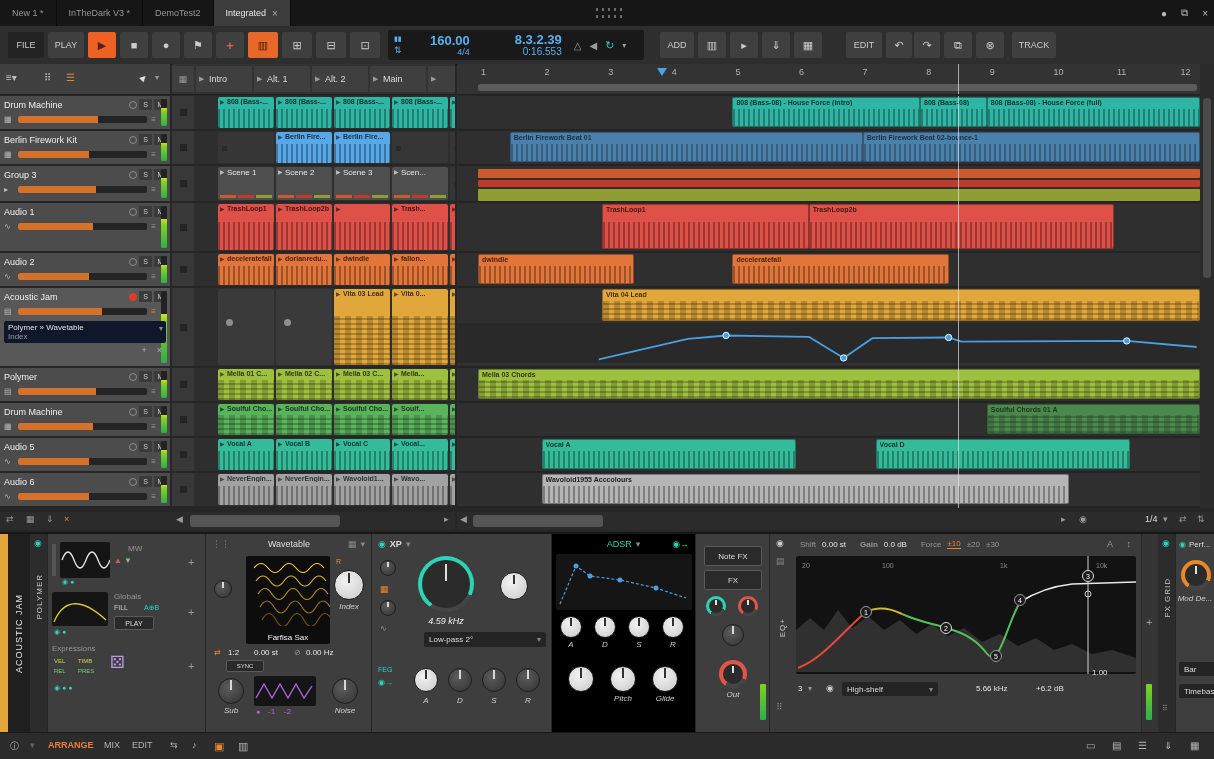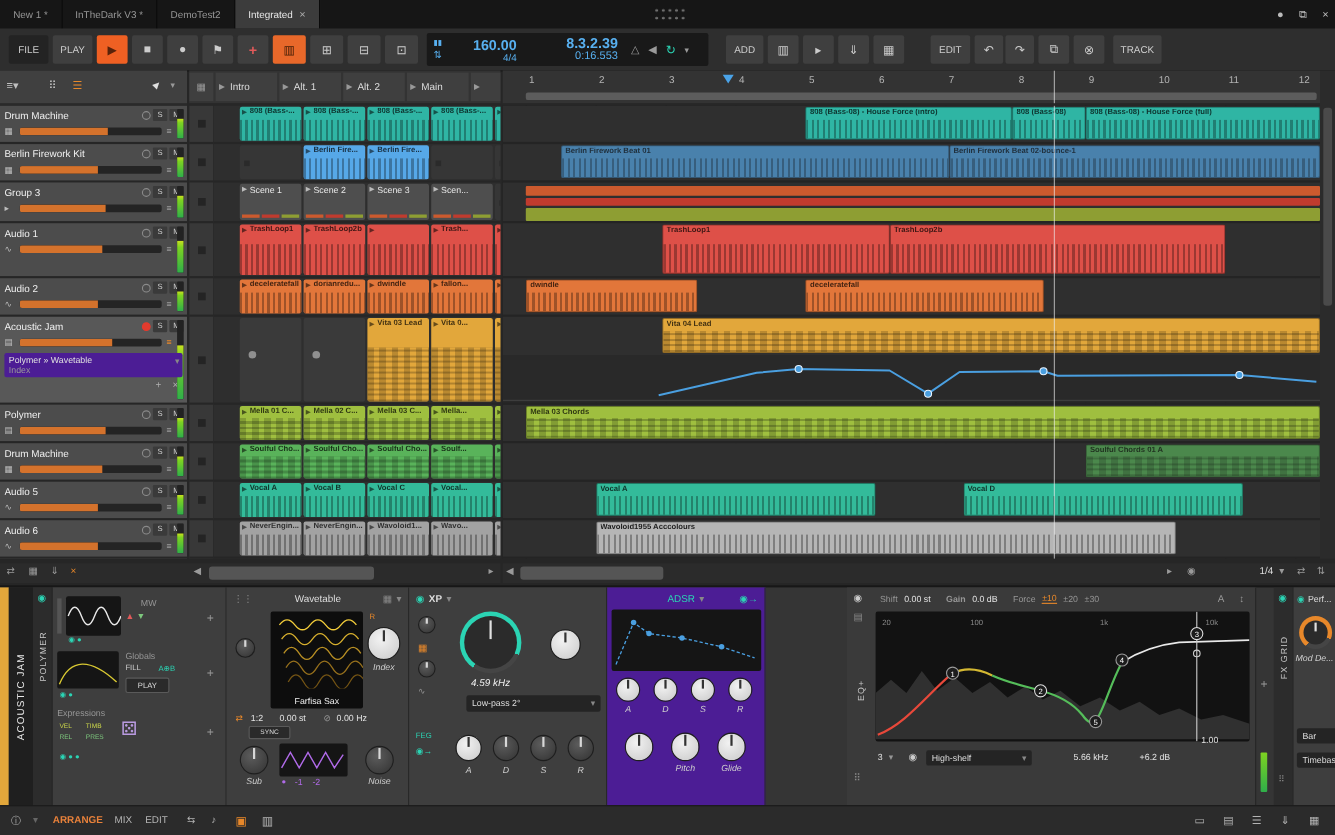--- a/index.html
+++ b/index.html
@@ -64,21 +64,21 @@
   .tsm{width:13px;height:11px;background:#3a3a3a;color:#ccc;font-size:7px;display:flex;align-items:center;justify-content:center;border-radius:1px;}
   .trow2{display:flex;align-items:center;height:14px;padding:0 14px 0 4px;gap:4px;}
   .ticon{font-size:8px;color:#bdbdbd;width:10px;}
   .tfader{flex:1;height:7px;background:#242424;border-radius:2px;overflow:hidden;}
   .tfill{height:100%;background:#d4722c;}
   .tmenu{font-size:8px;color:#9a9a9a;}
   .trk.sel .tmenu{color:#e8882a;}
   .tmeter{position:absolute;right:3px;top:3px;bottom:3px;width:6px;background:#222;border-radius:1px;overflow:hidden;}
   .tmeter::after{content:"";position:absolute;left:0;right:0;bottom:0;height:68%;
     background:linear-gradient(to top,#2fae4a,#7ed321 80%,#c8e021);}
-  .dchain{margin:3px 4px 0 4px;background:#4c1d95;border-radius:2px;padding:2px 4px;position:relative;}
+  .dchain{margin:3px 4px 0 4px;background:#0f172a;border-radius:2px;padding:2px 4px;position:relative;}
   .dchain .l1{font-size:8px;color:#e0e0e0;white-space:nowrap;}
   .dchain .l2{font-size:8px;color:#9a9a9a;}
   .dchain .car{position:absolute;right:3px;top:3px;color:#888;font-size:8px;}
   .dplus{display:flex;justify-content:flex-end;gap:10px;padding:2px 8px 0 0;font-size:9px;color:#b0b0b0;}
 
   
   .stoprow{position:absolute;left:0;width:22px;background:#383838;border-bottom:2px solid #262626;box-sizing:border-box;display:flex;align-items:center;justify-content:center;}
   .stopbtn{width:7px;height:7px;background:#242424;}
   .lrow{position:absolute;left:0;width:261px;border-bottom:2px solid #262626;box-sizing:border-box;}
   .lcell{position:absolute;top:0;width:56px;border-radius:2px;overflow:hidden;box-sizing:border-box;}
@@ -1003,21 +1003,21 @@
       <div class="knob white" style="left:42px;top:134px;width:24px;height:24px;"></div>
       <div class="knob" style="left:76px;top:134px;width:24px;height:24px;"></div>
       <div class="knob" style="left:110px;top:134px;width:24px;height:24px;"></div>
       <div class="knob" style="left:144px;top:134px;width:24px;height:24px;"></div>
       <div class="klabel" style="left:42px;top:162px;width:24px;">A</div>
       <div class="klabel" style="left:76px;top:162px;width:24px;">D</div>
       <div class="klabel" style="left:110px;top:162px;width:24px;">S</div>
       <div class="klabel" style="left:144px;top:162px;width:24px;">R</div>
     </div>
 
-    <div class="dsec" style="left:552px;width:144px;background:#4c1d95;">
+    <div class="dsec" style="left:552px;width:144px;background:#000000;">
       <div class="dhead" style="justify-content:center;gap:4px;">
         <span class="teal">ADSR</span>
         <span style="color:#888;">▾</span>
         <span class="teal" style="position:absolute;right:6px;">◉→</span>
       </div>
       <div class="disp" style="left:4px;top:20px;width:136px;height:56px;">
         <svg width="136" height="56">
           <path d="M4,50 L20,12 L34,22 L64,26 L100,34 L130,44" fill="none" stroke="#4a9fe0" stroke-width="1.2" stroke-dasharray="3,2"></path>
           <circle cx="20" cy="12" r="2.5" fill="#4a9fe0"></circle>
             <circle cx="34" cy="22" r="2.5" fill="#4a9fe0"></circle>
@@ -1033,20 +1033,40 @@
       <div class="klabel" style="left:42px;top:106px;width:22px;">D</div>
       <div class="klabel" style="left:76px;top:106px;width:22px;">S</div>
       <div class="klabel" style="left:110px;top:106px;width:22px;">R</div>
       <div class="knob white" style="left:16px;top:132px;width:26px;height:26px;"></div>
       <div class="knob white" style="left:58px;top:132px;width:26px;height:26px;"></div>
       <div class="knob white" style="left:100px;top:132px;width:26px;height:26px;"></div>
       <div class="klabel" style="left:54px;top:160px;width:34px;">Pitch</div>
       <div class="klabel" style="left:96px;top:160px;width:34px;">Glide</div>
     </div>
 
+    <div class="dsec" style="left:696px;width:74px;background:#3e3e3e;">
+      <div class="dbox" style="left:8px;top:12px;width:56px;height:18px;">
+          <span>Note FX</span>
+        </div>
+      <div class="dbox" style="left:8px;top:36px;width:56px;height:18px;">
+          <span>FX</span>
+        </div>
+      <div class="ring" style="left:10px;top:62px;width:20px;height:20px;--c:#2bd4b4;">
+          <div class="cap" style="inset:3px;"></div>
+        </div>
+      <div class="ring" style="left:42px;top:62px;width:20px;height:20px;--c:#e05548;">
+          <div class="cap" style="inset:3px;"></div>
+        </div>
+      <div class="knob" style="left:26px;top:90px;width:22px;height:22px;"></div>
+      <div class="ring" style="left:23px;top:126px;width:28px;height:28px;--c:#e05548;">
+          <div class="cap"></div>
+        </div>
+      <div class="klabel" style="left:20px;top:156px;width:34px;">Out</div>
+      <div class="gmeter" style="left:64px;top:150px;height:36px;"></div>
+    </div>
 
     <div class="dsec" style="left:770px;width:372px;background:#3a3a3a;">
       <span class="abs" style="left:6px;top:4px;font-size:9px;color:#ccc;">◉</span>
       <span class="abs" style="left:6px;top:22px;font-size:9px;color:#888;">▤</span>
       <span class="vlabel abs" style="left:8px;top:84px;">EQ+</span>
       <span class="abs" style="left:6px;top:168px;font-size:9px;color:#888;">⠿</span>
       <div class="dhead" style="left:24px;gap:6px;">
         <span class="dmut">Shift</span>
         <span class="dval">0.00 st</span>
         <span class="dmut" style="margin-left:8px;font-weight:bold;">Gain</span>

